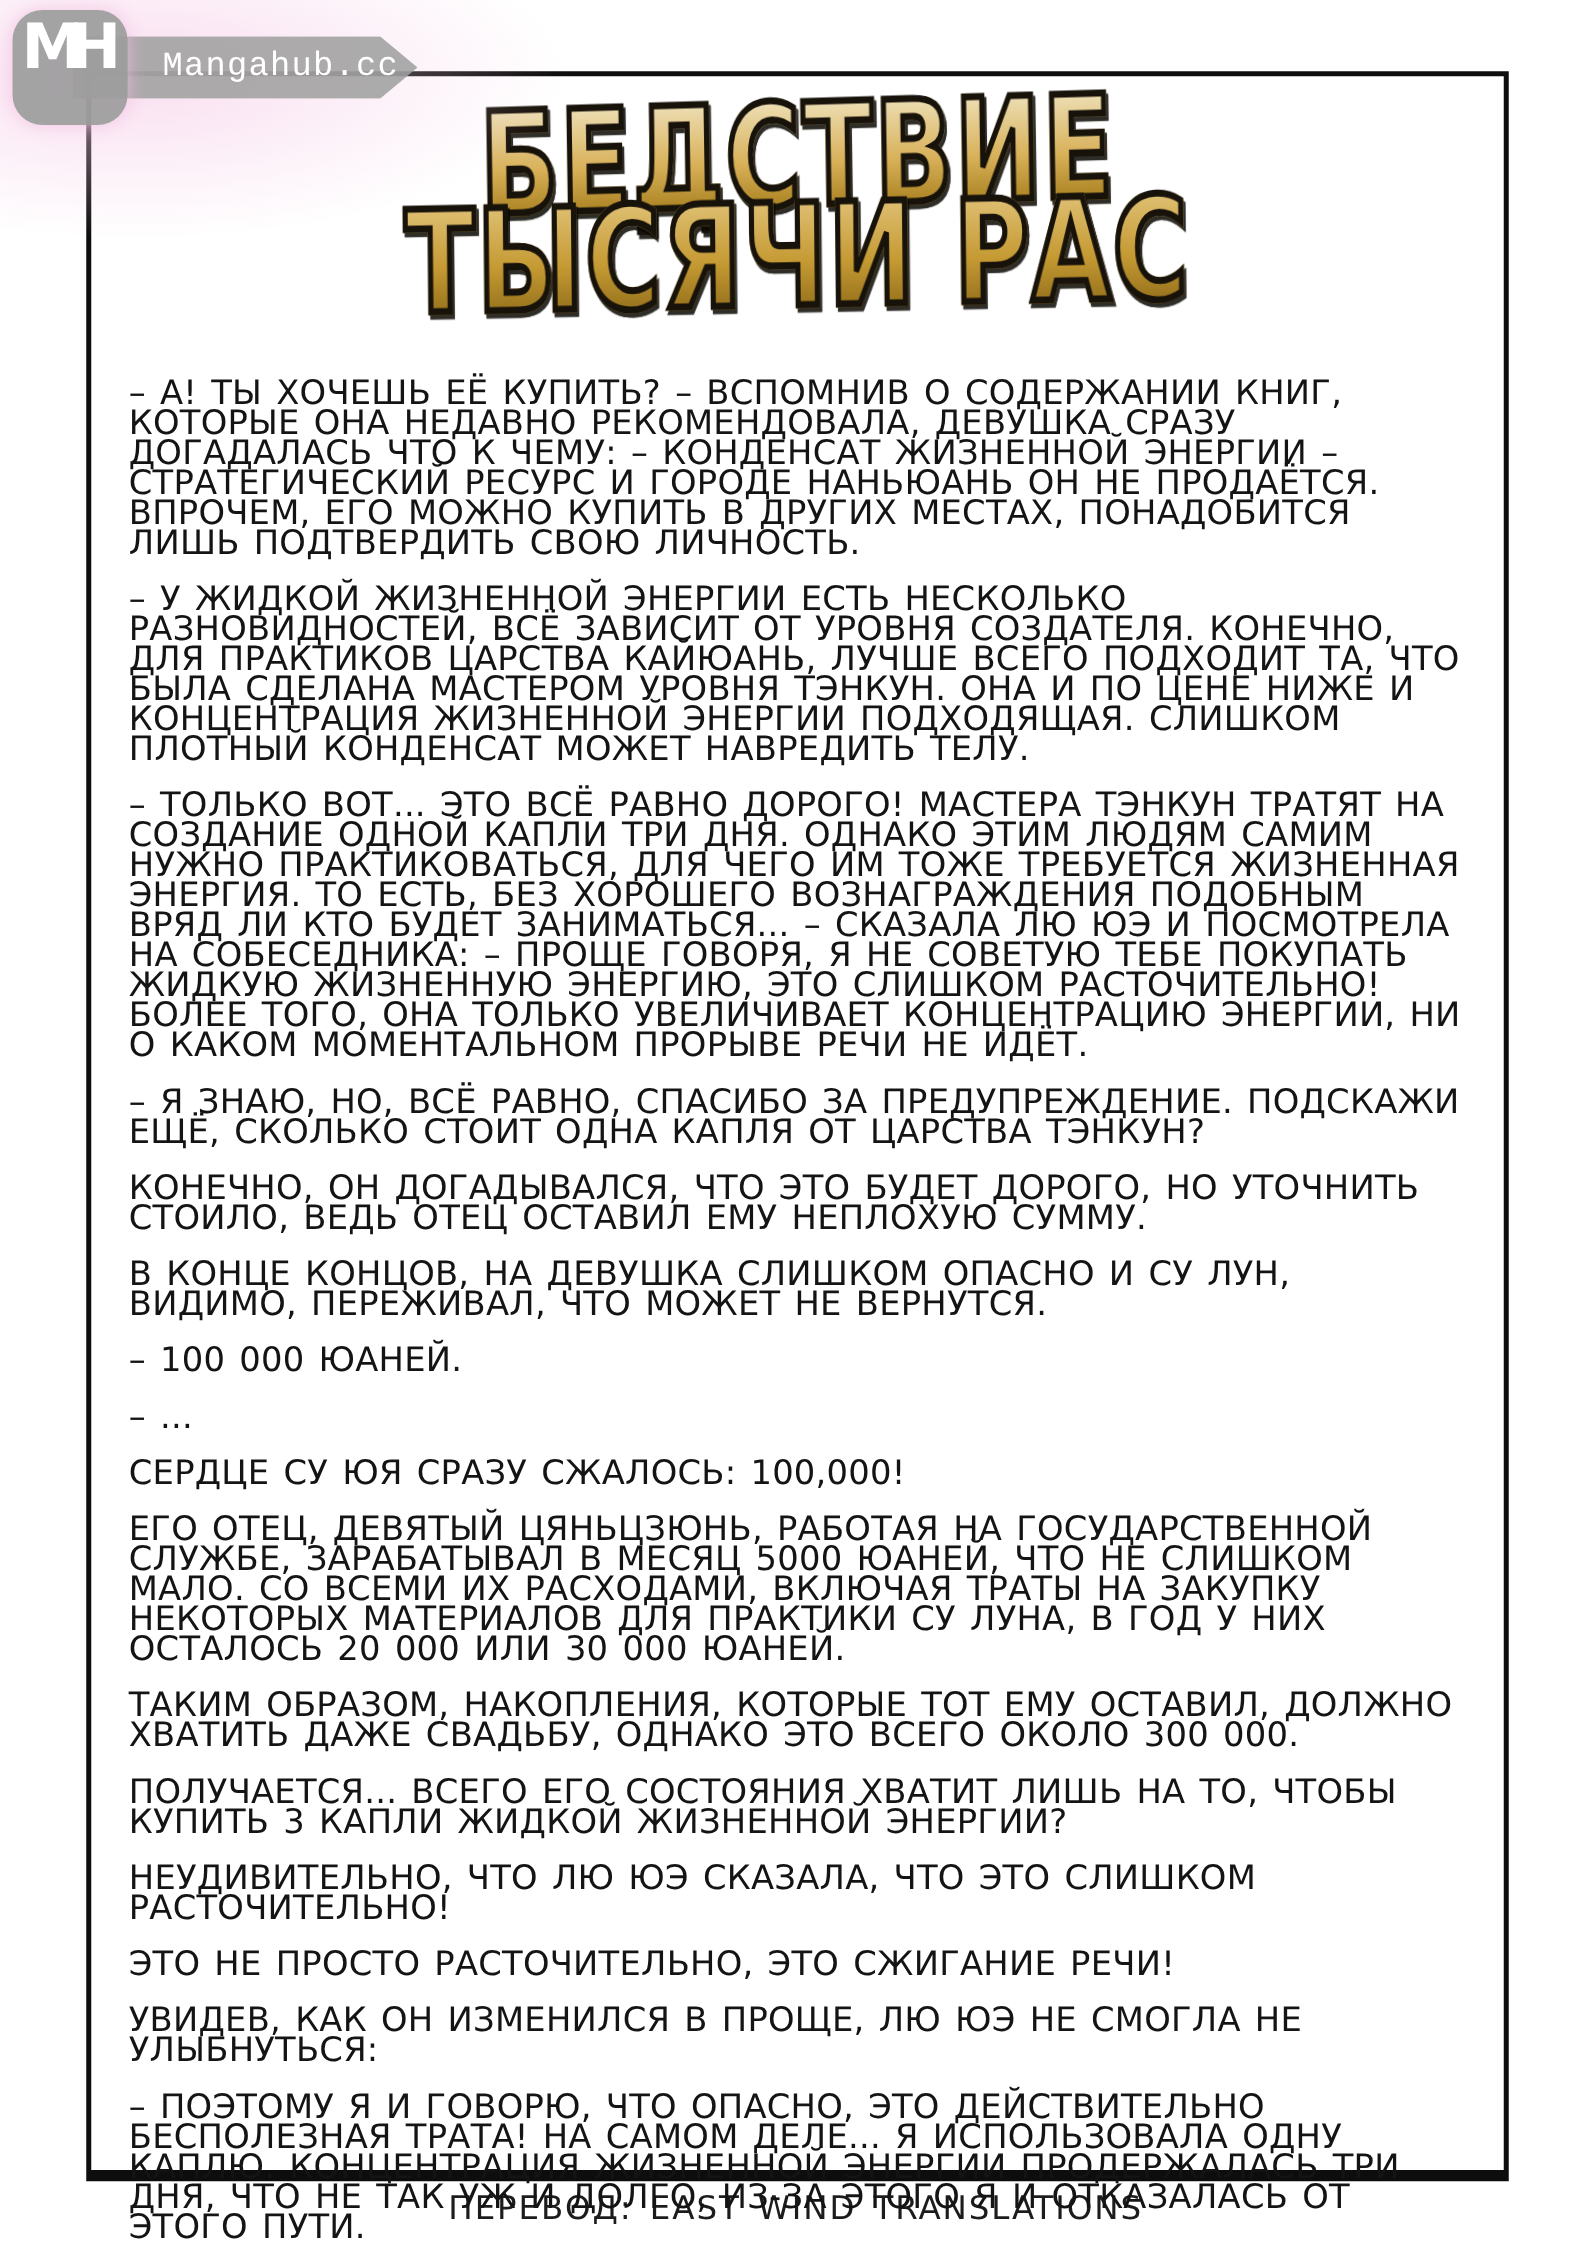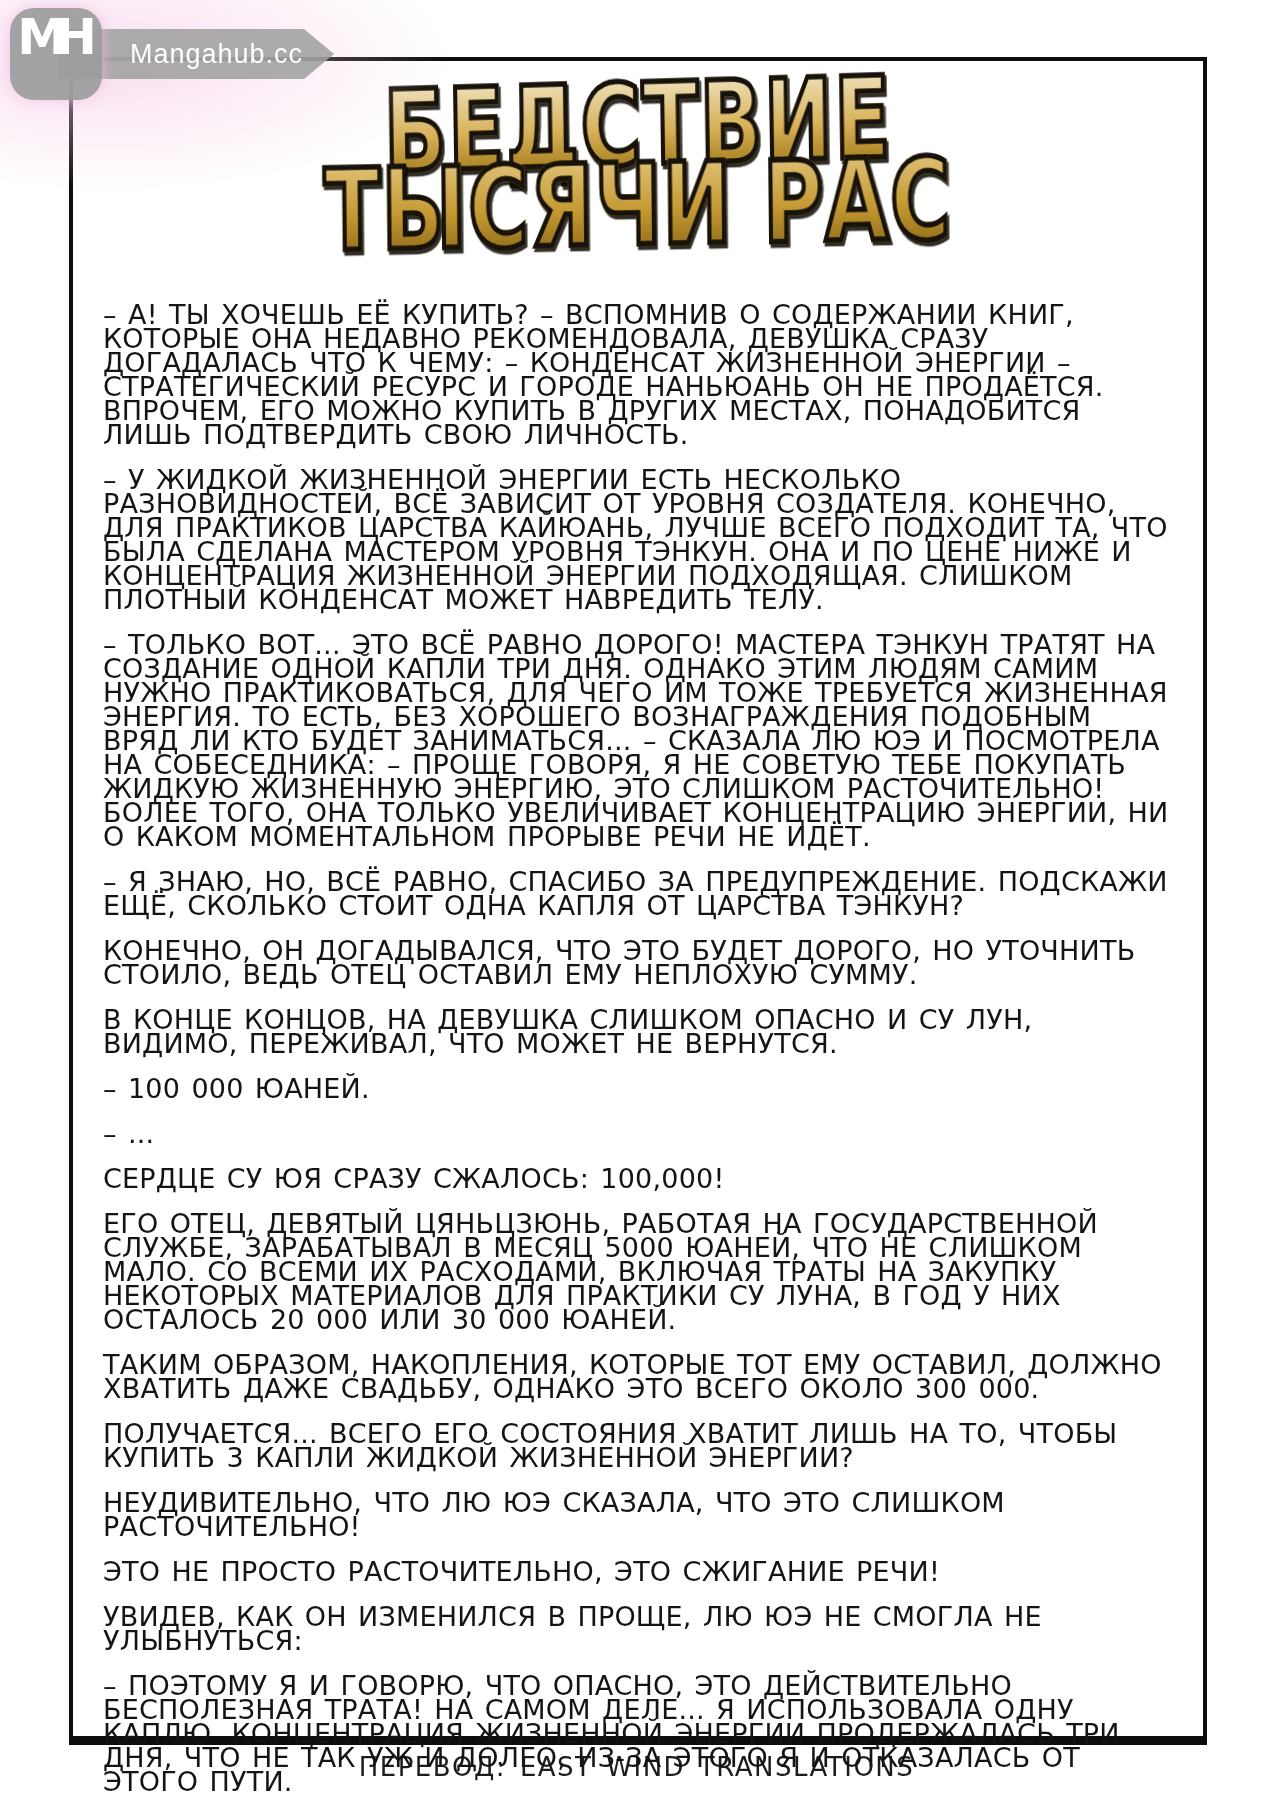--- a/index.html
+++ b/index.html
@@ -34,21 +34,21 @@
     font-family:"DejaVu Sans",sans-serif;padding-right:10px;
   }
   .banner{
     position:absolute;left:58px;top:29px;width:276px;height:50px;z-index:4;
     background:rgba(160,160,160,.88);
     clip-path:polygon(0 0,calc(100% - 30px) 0,100% 50%,calc(100% - 30px) 100%,0 100%);
     display:flex;align-items:center;
     box-shadow:0 0 10px rgba(244,200,230,.6);
   }
   .banner .site{
-    margin-left:72px;color:#fff;font-family:Liberation Sans, sans-serif;
+    margin-left:72px;color:#fff;font-family:Liberation Mono, monospace;
     font-size:27px;letter-spacing:1px;
   }
 
   
   .title-block{margin-top:24px;text-align:center;}
   .title-line{
     display:block;font-weight:800;font-size:100px;line-height:80px;
     letter-spacing:2px;color:transparent;
     -webkit-background-clip:text;background-clip:text;
     -webkit-text-stroke:5px #17120a;

